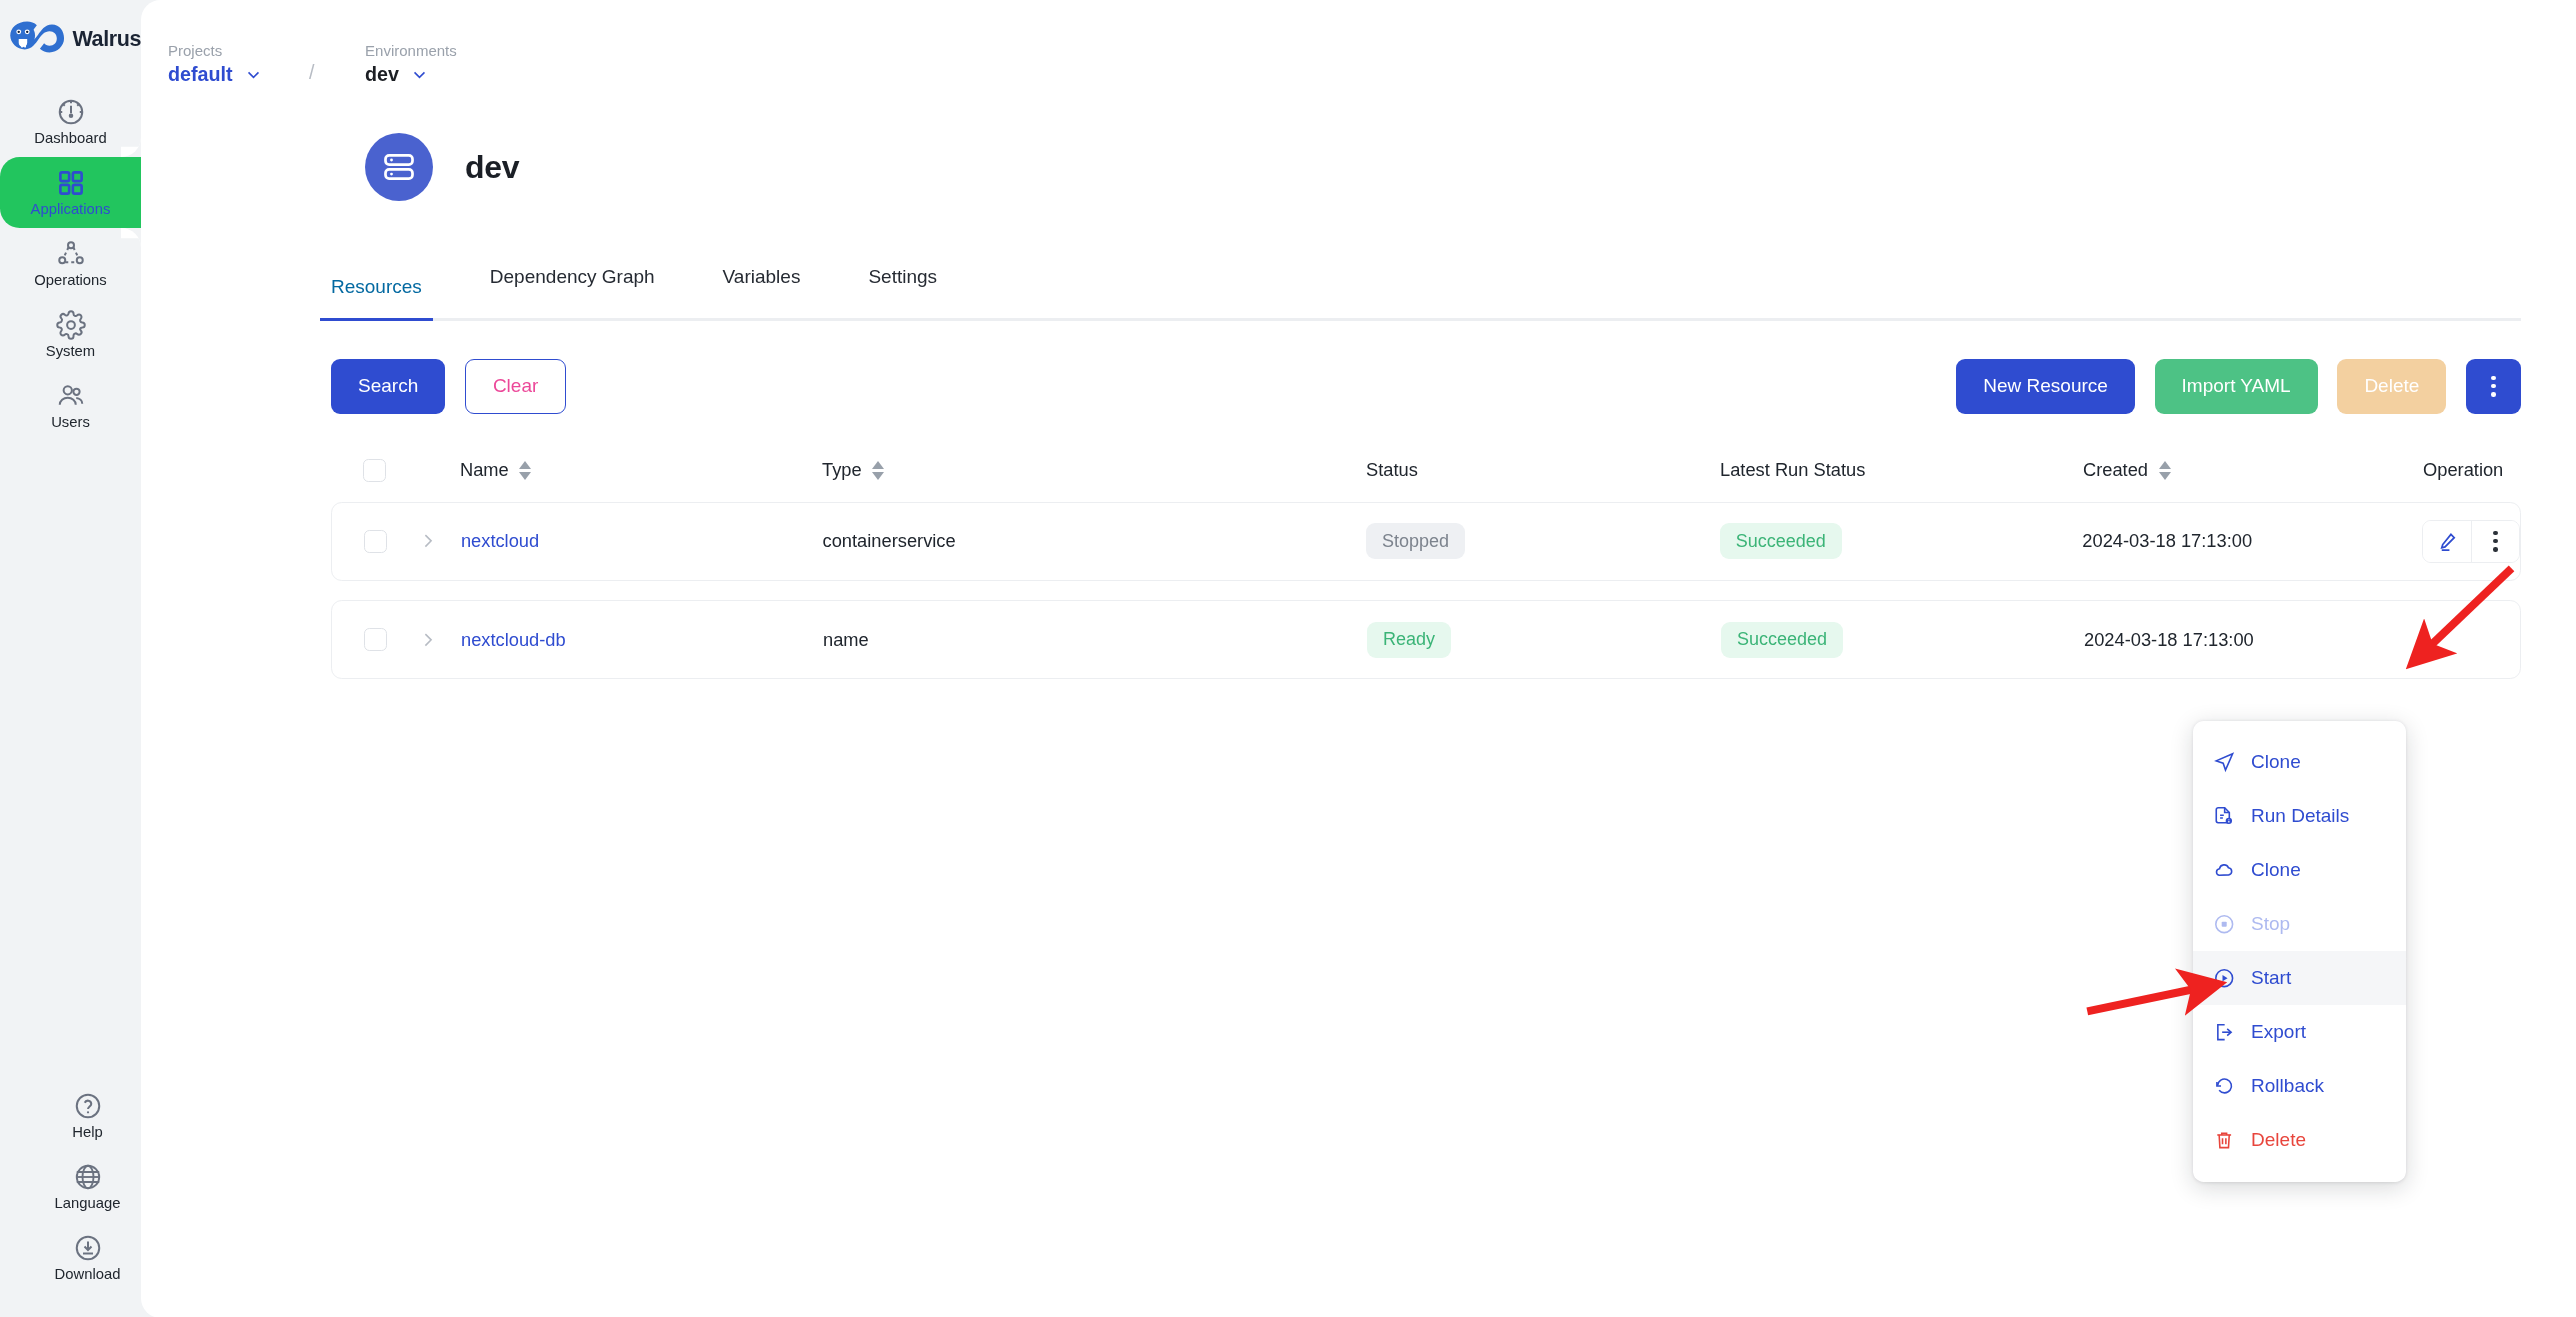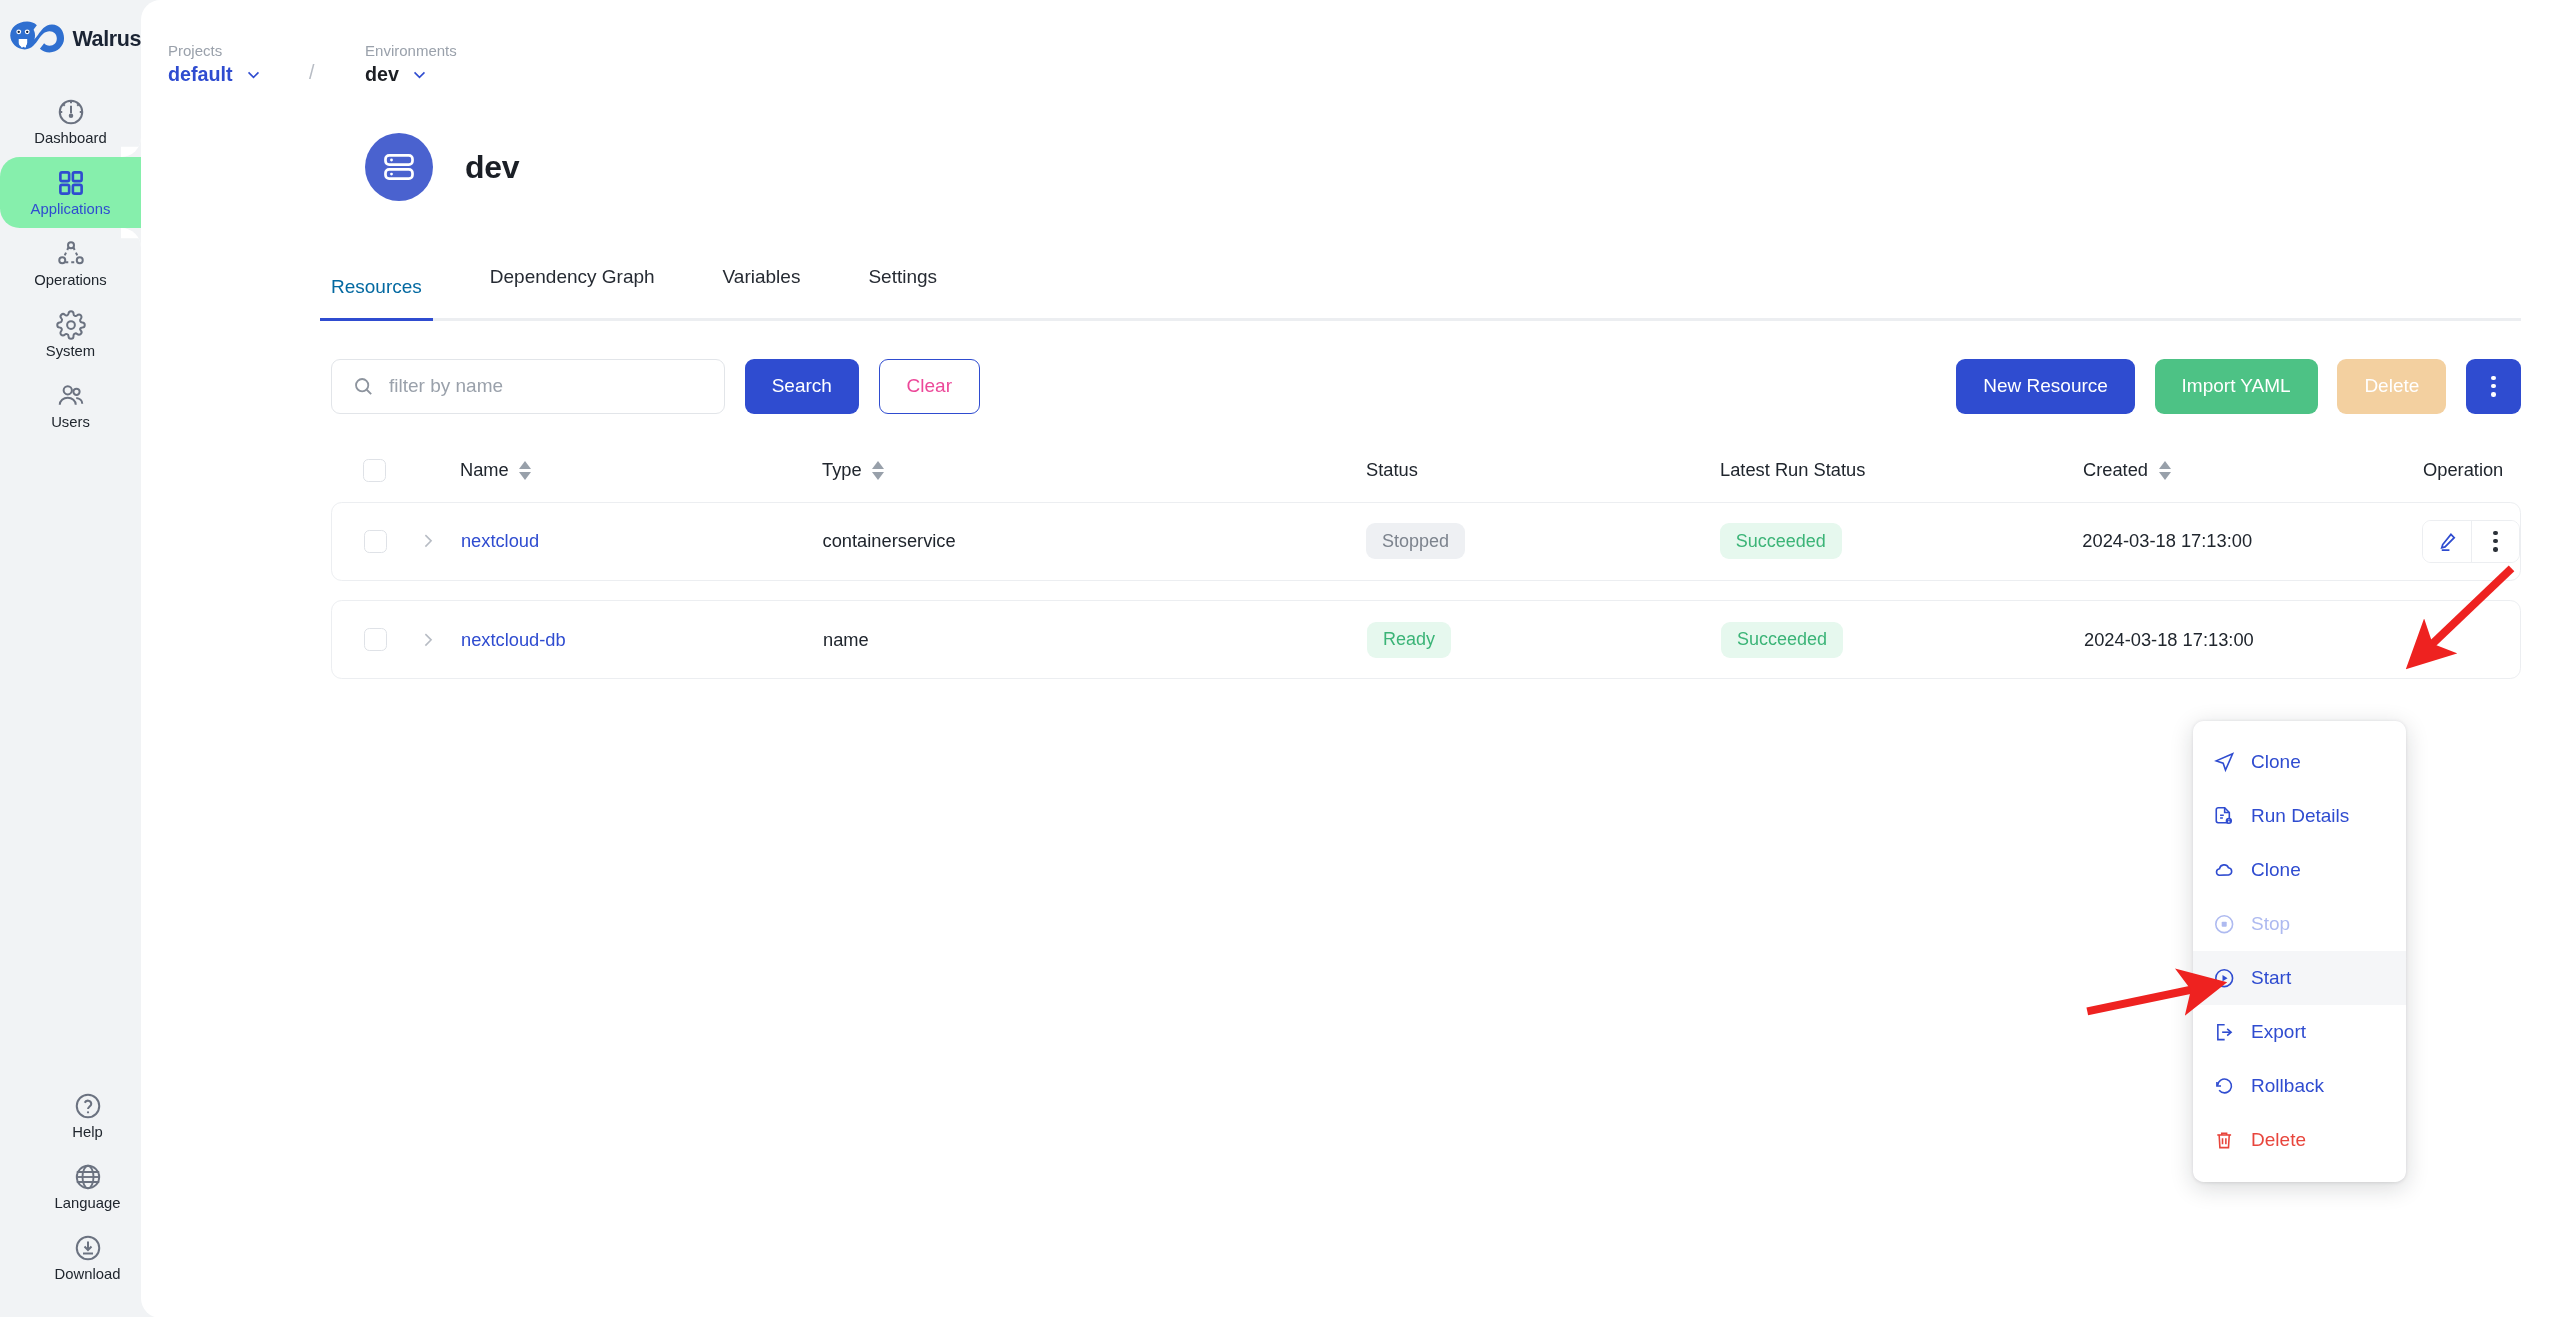--- a/index.html
+++ b/index.html
@@ -26,21 +26,21 @@
   .nav-bottom { position:absolute; bottom: 25px; width:100%; display:flex; flex-direction:column; align-items:center;margin-left:34px; }
 
   .nav-item {
     width: 141px; height: 71px;
     display: flex; flex-direction: column; align-items: center; justify-content: center;
     gap: 3.6px; cursor: pointer; position: relative;
     color: #6b7280;
   }
   .nav-item .ico { width: 30px; height: 30px; display:block; }
   .nav-item .lbl { font-size: 14.8px; color: #20262e; line-height: 1; }
-  .nav-item.active { background: #86efac; border-radius: 19.7px 0 0 19.7px; }
+  .nav-item.active { background: #22c55e; border-radius: 19.7px 0 0 19.7px; }
   .nav-item.active .lbl { color: #2f4cd0; }
   .nav-item.active .ico { color: #2f4cd0; }
   
   .nav-item.active::before, .nav-item.active::after{
     content:""; position:absolute; right:0; width:19.7px; height:19.7px; background:#ffffff;
   }
   .nav-item.active::before{ top:-19.7px; border-bottom-right-radius:19.7px; box-shadow: 0 9.8px 0 0 #f1f3f5 inset;}
   .nav-item.active::after{ bottom:-19.7px; border-top-right-radius:19.7px; box-shadow: 0 -9.8px 0 0 #f1f3f5 inset;}
 
   
@@ -307,27 +307,20 @@
       <div class="tabs">
         <div class="tab active">Resources</div>
         <div class="tab">Dependency Graph</div>
         <div class="tab">Variables</div>
         <div class="tab">Settings</div>
       </div>
     </div>
 
     <div class="toolbar">
       <div class="toolbar-left">
-        <div class="search-box">
-          <svg viewBox="0 0 24 24" fill="none" stroke="currentColor" stroke-width="1.9">
-            <circle cx="10.6" cy="10.6" r="6.4"></circle>
-              <path d="M15.4 15.4 20 20"></path>
-          </svg>
-          <input type="text" placeholder="filter by name" style="">
-        </div>
         <button class="btn btn-primary">Search</button>
         <button class="btn btn-outline">Clear</button>
       </div>
       <div class="toolbar-right">
         <button class="btn btn-primary">New Resource</button>
         <button class="btn btn-green">Import YAML</button>
         <button class="btn btn-amber">Delete</button>
         <button class="btn btn-icon">
           <span class="dots">
               <span></span>

